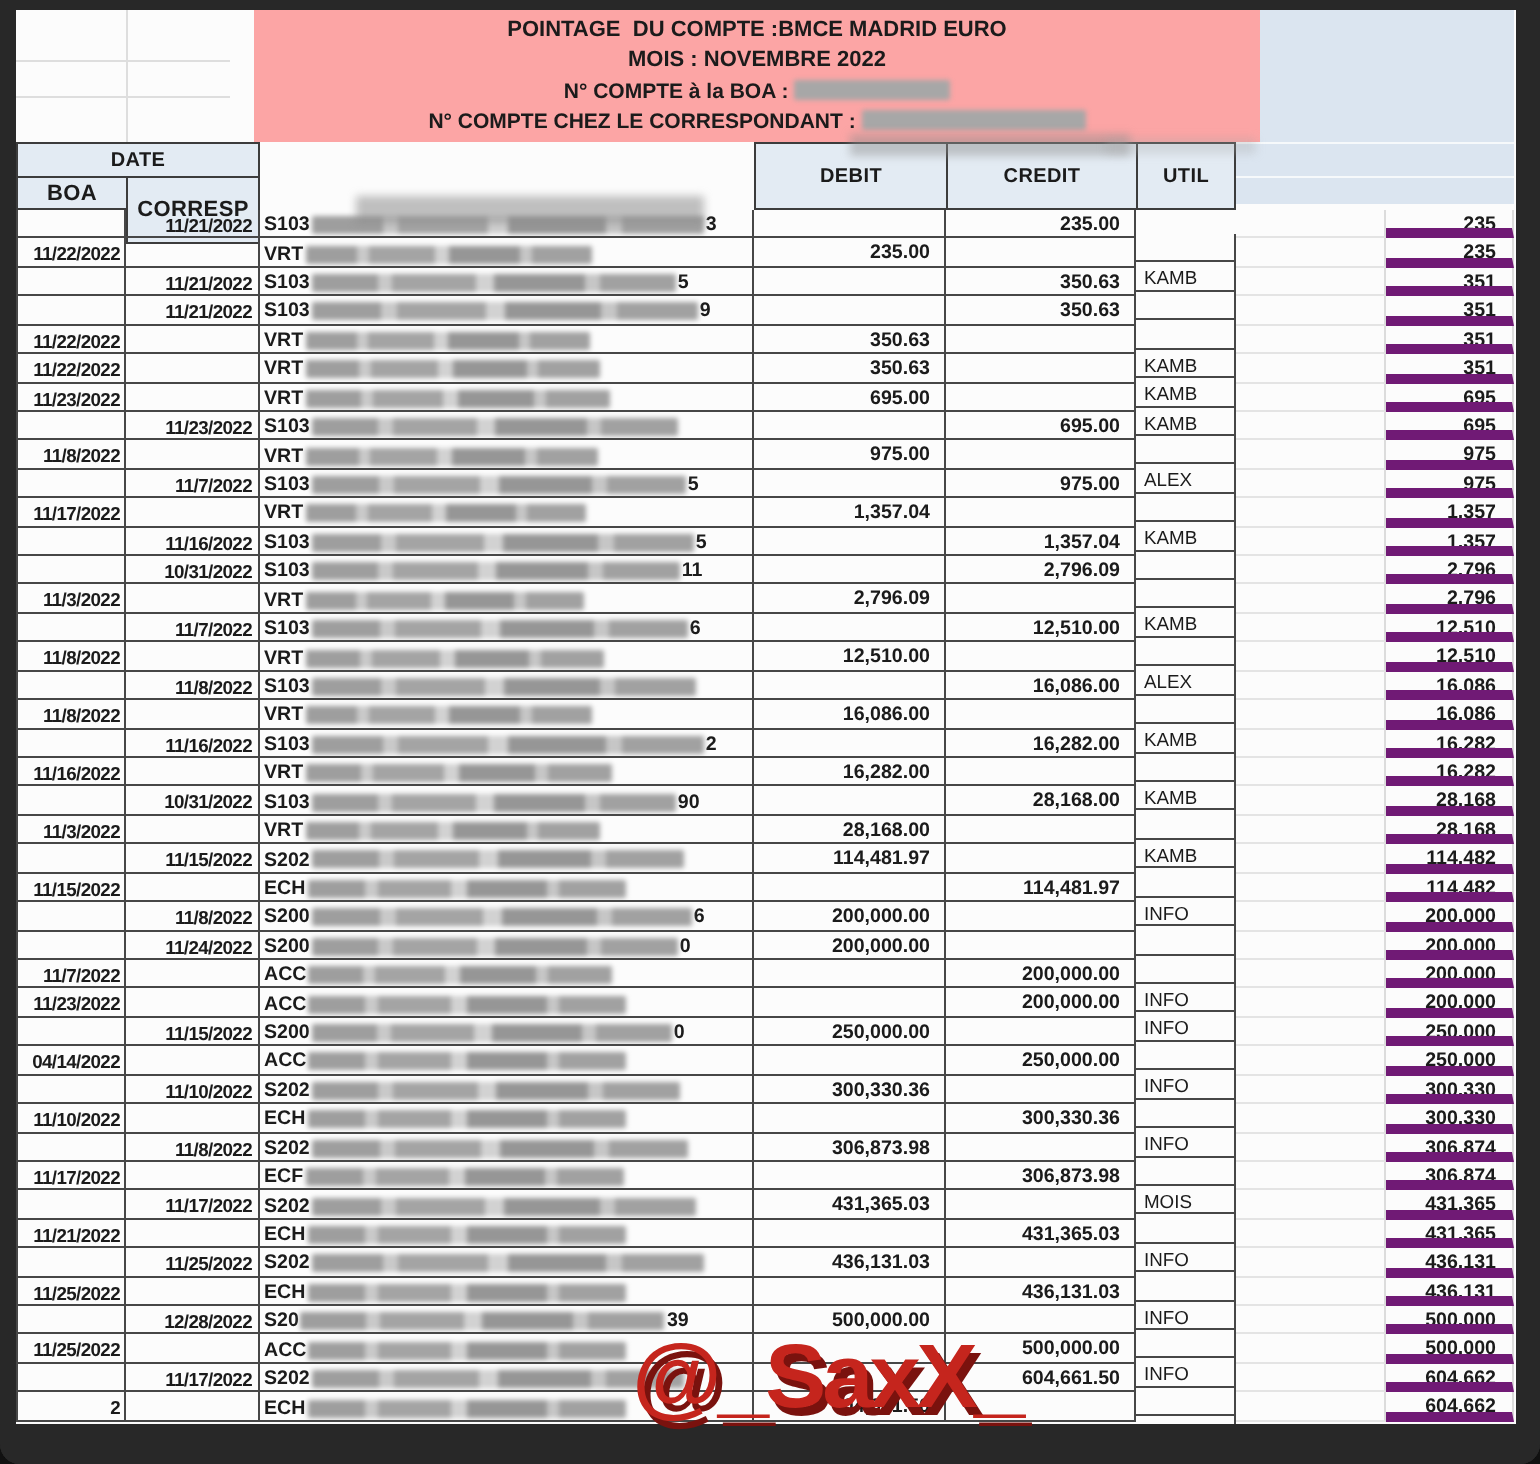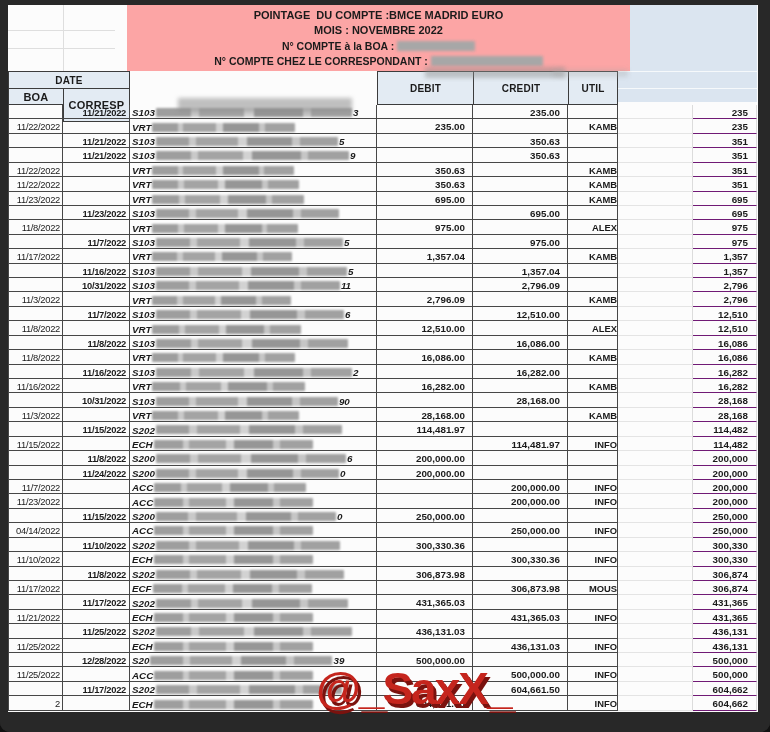--- a/index.html
+++ b/index.html
@@ -22,28 +22,28 @@
   .gutter-line{position:absolute;left:610px;width:139px;height:1px;background:rgba(255,255,255,.75);}
   
   .hdr{position:absolute;left:0;top:66px;width:610px;height:34px;}
   .hcell{position:absolute;background:#e3ebf3;border:1px solid #3c3c3c;display:flex;align-items:center;justify-content:center;
          font-weight:700;font-size:10px;letter-spacing:.2px;}
   
   .rows{position:absolute;left:0;top:100px;width:750px;}
   .row{display:flex;height:14.43px;}
   .c{height:100%;border-right:1px solid #474747;border-bottom:1px solid #474747;
      font-size:9.8px;font-weight:600;line-height:13px;overflow:hidden;white-space:nowrap;}
-  .c-boa{width:55px;border-left:1px solid #474747;text-align:right;padding:1px 2px 0 0;font-size:9.4px;font-weight:400;letter-spacing:-.3px;}
+  .c-boa{width:55px;border-left:1px solid #474747;text-align:right;padding:1px 2px 0 0;font-size:9.4px;font-weight:700;letter-spacing:-.3px;}
   .c-corresp{width:67px;text-align:right;padding:1px 3px 0 0;font-size:9.4px;font-weight:700;letter-spacing:-.3px;}
-  .c-lib{width:247px;padding:2px 2px 0 2px;display:flex;align-items:center;gap:1px;font-style:italic;}
+  .c-lib{width:247px;padding:2px 2px 0 2px;display:flex;align-items:center;gap:1px;}
   .c-debit{width:96px;text-align:right;padding:1px 7px 0 0;}
   .c-credit{width:95px;text-align:right;padding:1px 7px 0 0;}
-  .c-util{width:50px;text-align:right;padding:1px 0 0 4px;font-size:9.4px;font-weight:700;}
+  .c-util{width:50px;text-align:left;padding:1px 0 0 4px;font-size:9.4px;font-weight:400;margin-top:12px;}
   .c-gap{width:75px;border-right:1px solid #dcdcdc;border-bottom:1px solid #e4e4e4;}
-  .c-ref{width:64px;border-right:1px solid #dcdcdc;border-bottom:1px solid #701a75;text-align:right;padding:1px 8px 0 0;}
+  .c-ref{width:64px;border-right:1px solid #dcdcdc;border-bottom:5px solid #701a75;text-align:right;padding:1px 8px 0 0;}
   .rb{display:inline-block;height:9px;border-radius:1px;flex:none;filter:blur(1.2px);
       background:linear-gradient(90deg,#9e9e9e 0 18%,#c9c9c9 18% 22%,#a4a4a4 22% 45%,#d2d2d2 45% 50%,#969696 50% 75%,#c6c6c6 75% 79%,#a1a1a1 79% 100%);}
   .lib-pre,.lib-tail{flex:none;}
   
   .smear{position:absolute;filter:blur(2px);}
   
   .frame{position:absolute;background:#282828;}
   
   .watermark{position:absolute;left:316px;top:664px;font-size:46px;line-height:48px;font-weight:700;
              letter-spacing:-2px;color:#c5251d;text-shadow:3px 4px 0 #7a120e;transform:scaleY(.98);z-index:30;}
@@ -590,21 +590,21 @@
     <div class="row">
       <div class="c c-boa">11/17/2022</div>
       <div class="c c-corresp"></div>
       <div class="c c-lib">
         <span class="lib-pre">ECF</span>
         <span class="rb" style="width: 159px;"></span>
         <span class="lib-tail"></span>
       </div>
       <div class="c c-debit"></div>
       <div class="c c-credit">306,873.98</div>
-      <div class="c c-util">MOUS</div>
+      <div class="c c-util">MOIS</div>
       <div class="c c-gap"></div>
       <div class="c c-ref">306,874</div>
     </div>
 
     <div class="row">
       <div class="c c-boa"></div>
       <div class="c c-corresp">11/17/2022</div>
       <div class="c c-lib">
         <span class="lib-pre">S202</span>
         <span class="rb" style="width: 192px;"></span>

